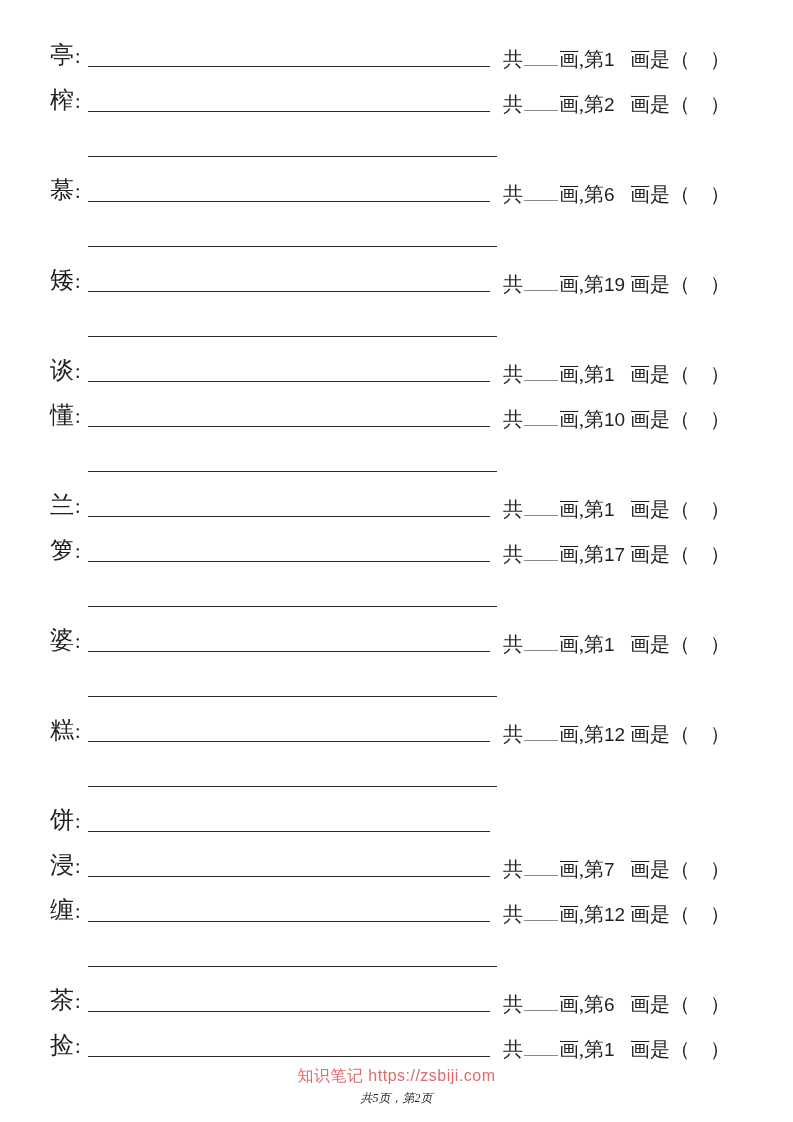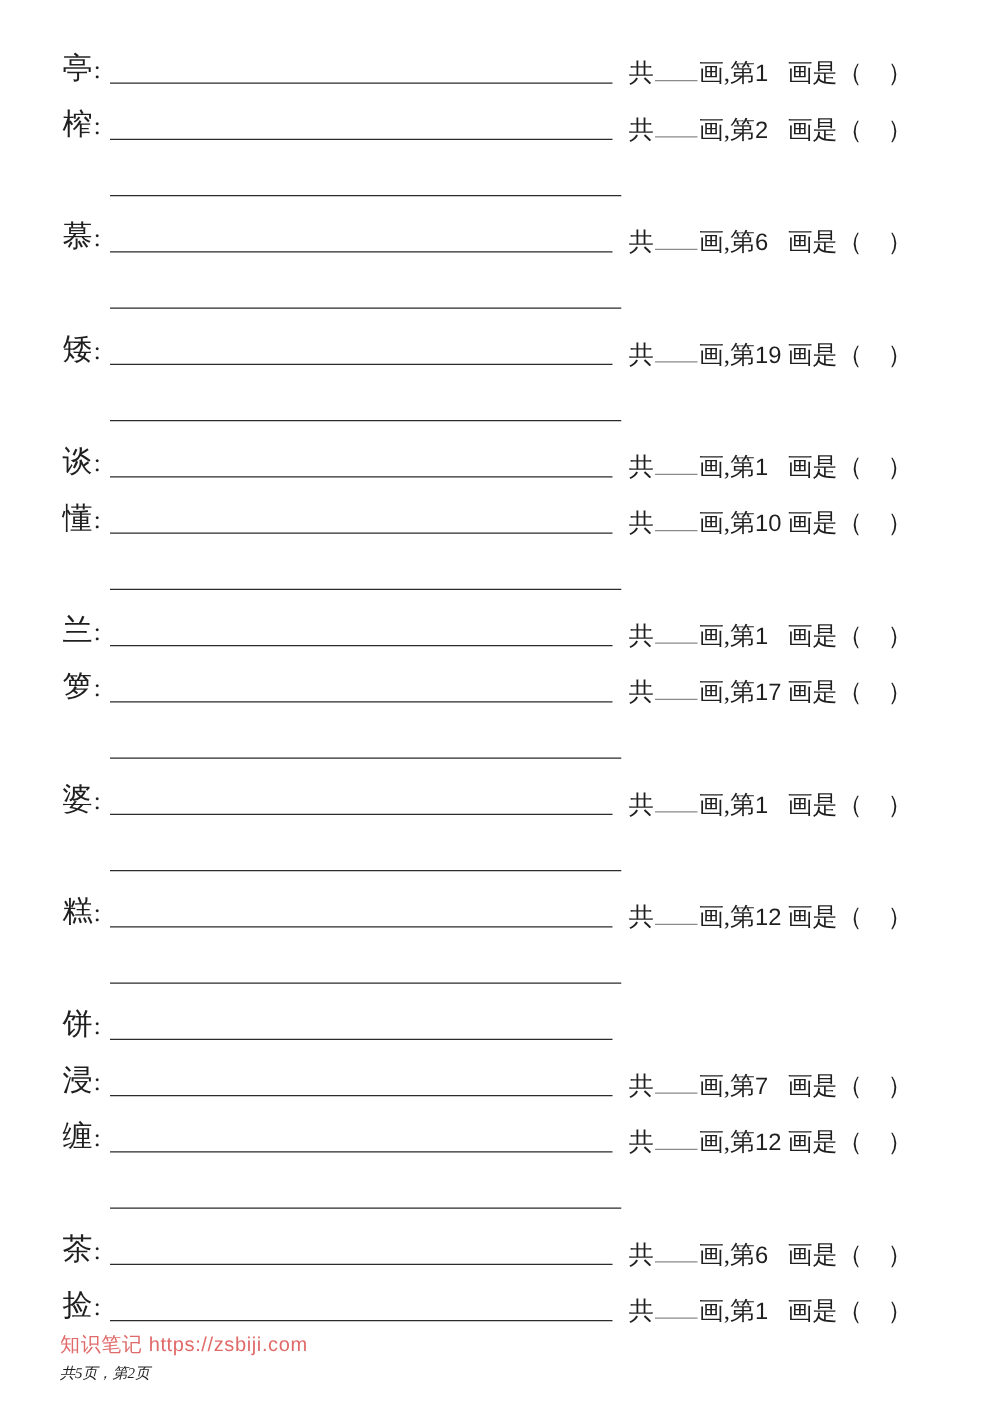--- a/index.html
+++ b/index.html
@@ -60,21 +60,21 @@
     margin: 0 1px;
     vertical-align: baseline;
   }
   .num {
     display: inline-block;
     width: 26px;
     font-size: 19px;
     font-family: "Liberation Sans", "DejaVu Sans", sans-serif;
   }
   .pgap { display: inline-block; width: 20px; }
-  .footer { margin-top: 6px; padding-left: 48px; }
+  .footer { text-align: center; margin-top: 6px; }
   .watermark {
     font-size: 16px;
     color: var(--wm);
     font-family: "Liberation Sans", "DejaVu Sans", sans-serif;
     letter-spacing: 0.5px;
   }
   .pageinfo {
     font-size: 12px;
     margin-top: 3px;
     color: var(--text);

